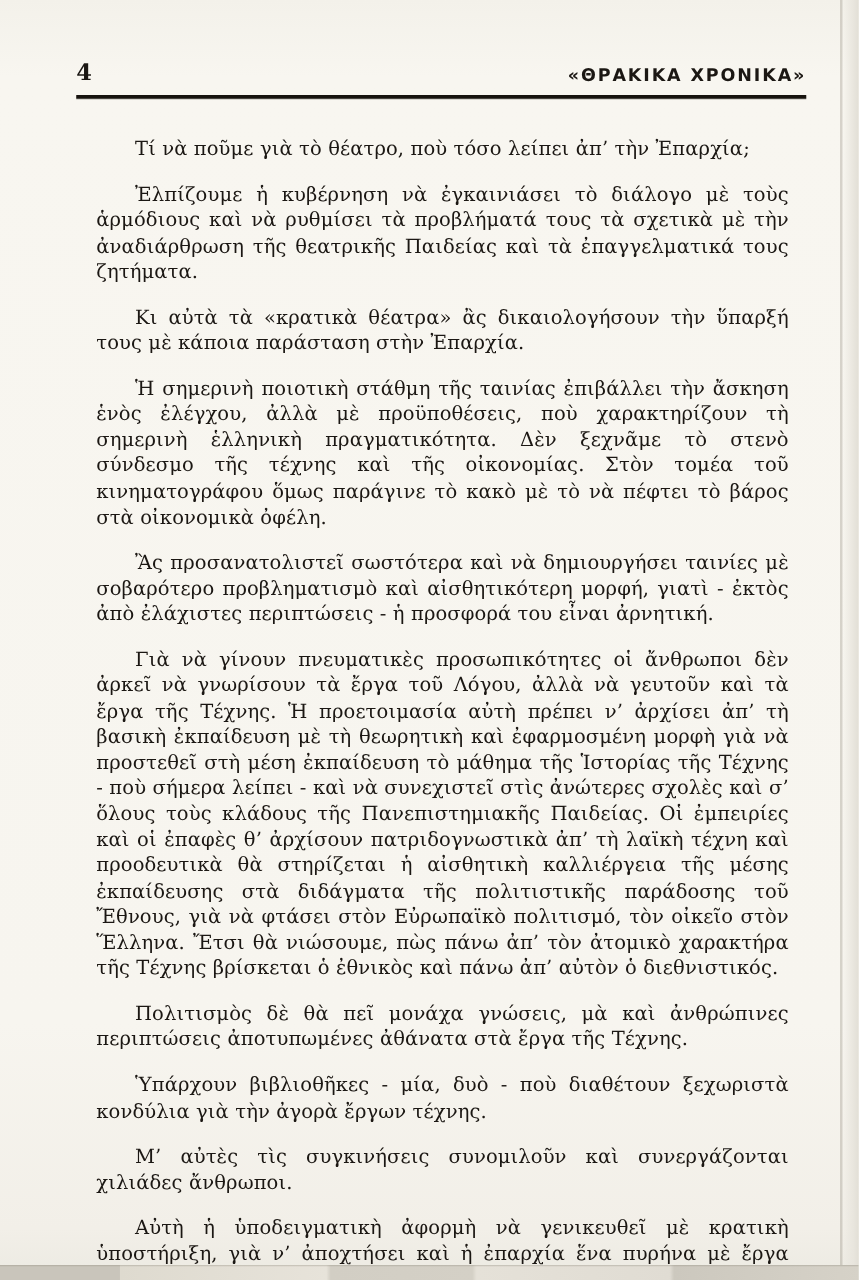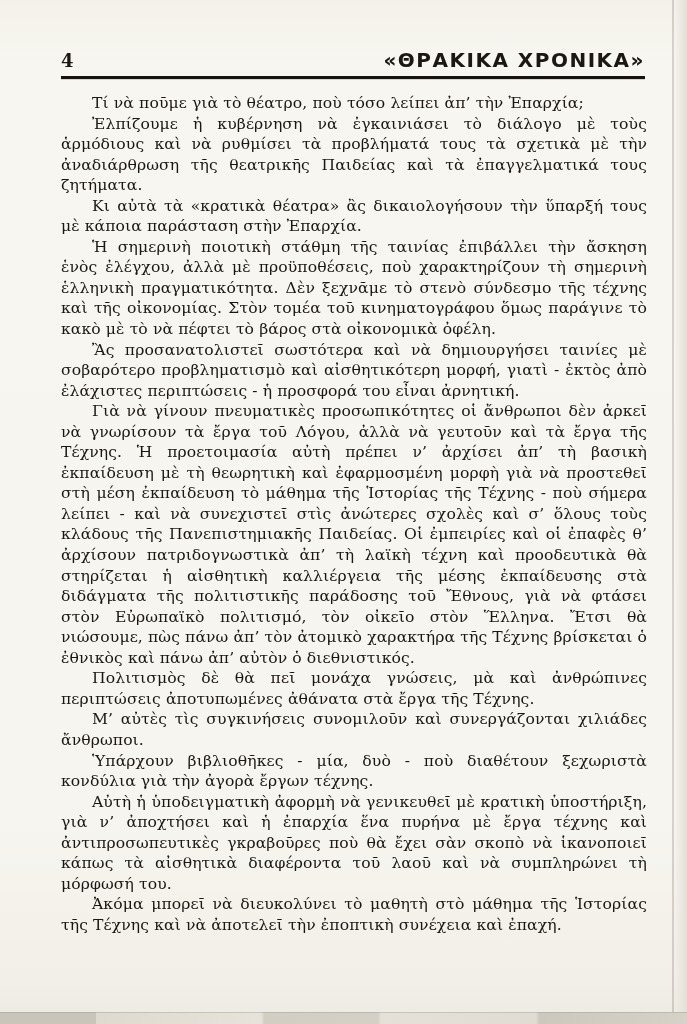--- a/index.html
+++ b/index.html
@@ -22,42 +22,42 @@
     justify-content: space-between;
     align-items: flex-end;
   }
   .pagenum {
     font-weight: bold;
     font-size: 18px;
     line-height: 1;
   }
   .journal {
     font-weight: bold;
-    font-size: 20px;
+    font-size: 14px;
     letter-spacing: 1.5px;
     line-height: 1;
     font-family: "DejaVu Sans", "Liberation Sans", sans-serif;
   }
   .rule {
     position: absolute;
     left: 61px;
     width: 584px;
     top: 76px;
     height: 2.5px;
     background: #17130e;
     box-shadow: 0 1px 0 rgba(23,19,14,0.15);
   }
   .body-block {
     position: absolute;
     left: 61px;
     width: 586px;
     top: 93px;
   }
   .para {
-    margin: 0;
+    margin: 16px;
     text-indent: 31px;
     text-align: justify;
     font-size: 15.6px;
     line-height: 20.55px;
     letter-spacing: 0.1px;
   }
   .edge-right {
     position: absolute;
     top: 0; bottom: 0;
     right: 13px;
@@ -97,22 +97,22 @@
   <div class="rule"></div>
 
   <div class="body-block" id="article-body">
       <p class="para"><span>Τί νὰ ποῦμε γιὰ τὸ θέατρο, ποὺ τόσο λείπει ἀπ’ τὴν Ἐπαρχία;</span></p>
       <p class="para"><span>Ἐλπίζουμε ἡ κυβέρνηση νὰ ἐγκαινιάσει τὸ διάλογο μὲ τοὺς ἁρμόδιους καὶ νὰ ρυθμίσει τὰ προβλήματά τους τὰ σχετικὰ μὲ τὴν ἀναδιάρθρωση τῆς θεατρικῆς Παιδείας καὶ τὰ ἐπαγγελματικά τους ζητήματα.</span></p>
       <p class="para"><span>Κι αὐτὰ τὰ «κρατικὰ θέατρα» ἂς δικαιολογήσουν τὴν ὕπαρξή τους μὲ κάποια παράσταση στὴν Ἐπαρχία.</span></p>
       <p class="para"><span>Ἡ σημερινὴ ποιοτικὴ στάθμη τῆς ταινίας ἐπιβάλλει τὴν ἄσκηση ἑνὸς ἐλέγχου, ἀλλὰ μὲ προϋποθέσεις, ποὺ χαρακτηρίζουν τὴ σημερινὴ ἑλληνικὴ πραγματικότητα. Δὲν ξεχνᾶμε τὸ στενὸ σύνδεσμο τῆς τέχνης καὶ τῆς οἰκονομίας. Στὸν τομέα τοῦ κινηματογράφου ὅμως παράγινε τὸ κακὸ μὲ τὸ νὰ πέφτει τὸ βάρος στὰ οἰκονομικὰ ὀφέλη.</span></p>
       <p class="para"><span>Ἂς προσανατολιστεῖ σωστότερα καὶ νὰ δημιουργήσει ταινίες μὲ σοβαρότερο προβληματισμὸ καὶ αἰσθητικότερη μορφή, γιατὶ - ἐκτὸς ἀπὸ ἐλάχιστες περιπτώσεις - ἡ προσφορά του εἶναι ἀρνητική.</span></p>
       <p class="para"><span>Γιὰ νὰ γίνουν πνευματικὲς προσωπικότητες οἱ ἄνθρωποι δὲν ἀρκεῖ νὰ γνωρίσουν τὰ ἔργα τοῦ Λόγου, ἀλλὰ νὰ γευτοῦν καὶ τὰ ἔργα τῆς Τέχνης. Ἡ προετοιμασία αὐτὴ πρέπει ν’ ἀρχίσει ἀπ’ τὴ βασικὴ ἐκπαίδευση μὲ τὴ θεωρητικὴ καὶ ἐφαρμοσμένη μορφὴ γιὰ νὰ προστεθεῖ στὴ μέση ἐκπαίδευση τὸ μάθημα τῆς Ἱστορίας τῆς Τέχνης - ποὺ σήμερα λείπει - καὶ νὰ συνεχιστεῖ στὶς ἀνώτερες σχολὲς καὶ σ’ ὅλους τοὺς κλάδους τῆς Πανεπιστημιακῆς Παιδείας. Οἱ ἐμπειρίες καὶ οἱ ἐπαφὲς θ’ ἀρχίσουν πατριδογνωστικὰ ἀπ’ τὴ λαϊκὴ τέχνη καὶ προοδευτικὰ θὰ στηρίζεται ἡ αἰσθητικὴ καλλιέργεια τῆς μέσης ἐκπαίδευσης στὰ διδάγματα τῆς πολιτιστικῆς παράδοσης τοῦ Ἔθνους, γιὰ νὰ φτάσει στὸν Εὐρωπαϊκὸ πολιτισμό, τὸν οἰκεῖο στὸν Ἕλληνα. Ἔτσι θὰ νιώσουμε, πὼς πάνω ἀπ’ τὸν ἀτομικὸ χαρακτήρα τῆς Τέχνης βρίσκεται ὁ ἐθνικὸς καὶ πάνω ἀπ’ αὐτὸν ὁ διεθνιστικός.</span></p>
       <p class="para"><span>Πολιτισμὸς δὲ θὰ πεῖ μονάχα γνώσεις, μὰ καὶ ἀνθρώπινες περιπτώσεις ἀποτυπωμένες ἀθάνατα στὰ ἔργα τῆς Τέχνης.</span></p>
+      <p class="para"><span>Ὑπάρχουν βιβλιοθῆκες - μία, δυὸ - ποὺ διαθέτουν ξεχωριστὰ κονδύλια γιὰ τὴν ἀγορὰ ἔργων τέχνης.</span></p>
       <p class="para"><span>Μ’ αὐτὲς τὶς συγκινήσεις συνομιλοῦν καὶ συνεργάζονται χιλιάδες ἄνθρωποι.</span></p>
-      <p class="para"><span>Ὑπάρχουν βιβλιοθῆκες - μία, δυὸ - ποὺ διαθέτουν ξεχωριστὰ κονδύλια γιὰ τὴν ἀγορὰ ἔργων τέχνης.</span></p>
       <p class="para"><span>Αὐτὴ ἡ ὑποδειγματικὴ ἀφορμὴ νὰ γενικευθεῖ μὲ κρατικὴ ὑποστήριξη, γιὰ ν’ ἀποχτήσει καὶ ἡ ἐπαρχία ἕνα πυρήνα μὲ ἔργα τέχνης καὶ ἀντιπροσωπευτικὲς γκραβοῦρες ποὺ θὰ ἔχει σὰν σκοπὸ νὰ ἱκανοποιεῖ κάπως τὰ αἰσθητικὰ διαφέροντα τοῦ λαοῦ καὶ νὰ συμπληρώνει τὴ μόρφωσή του.</span></p>
       <p class="para"><span>Ἀκόμα μπορεῖ νὰ διευκολύνει τὸ μαθητὴ στὸ μάθημα τῆς Ἱστορίας τῆς Τέχνης καὶ νὰ ἀποτελεῖ τὴν ἐποπτικὴ συνέχεια καὶ ἐπαχή.</span></p>
     </div>
 
   <div class="edge-right-outer"></div>
   <div class="edge-right"></div>
   <div class="edge-bottom"></div>
 
 </div>
 

